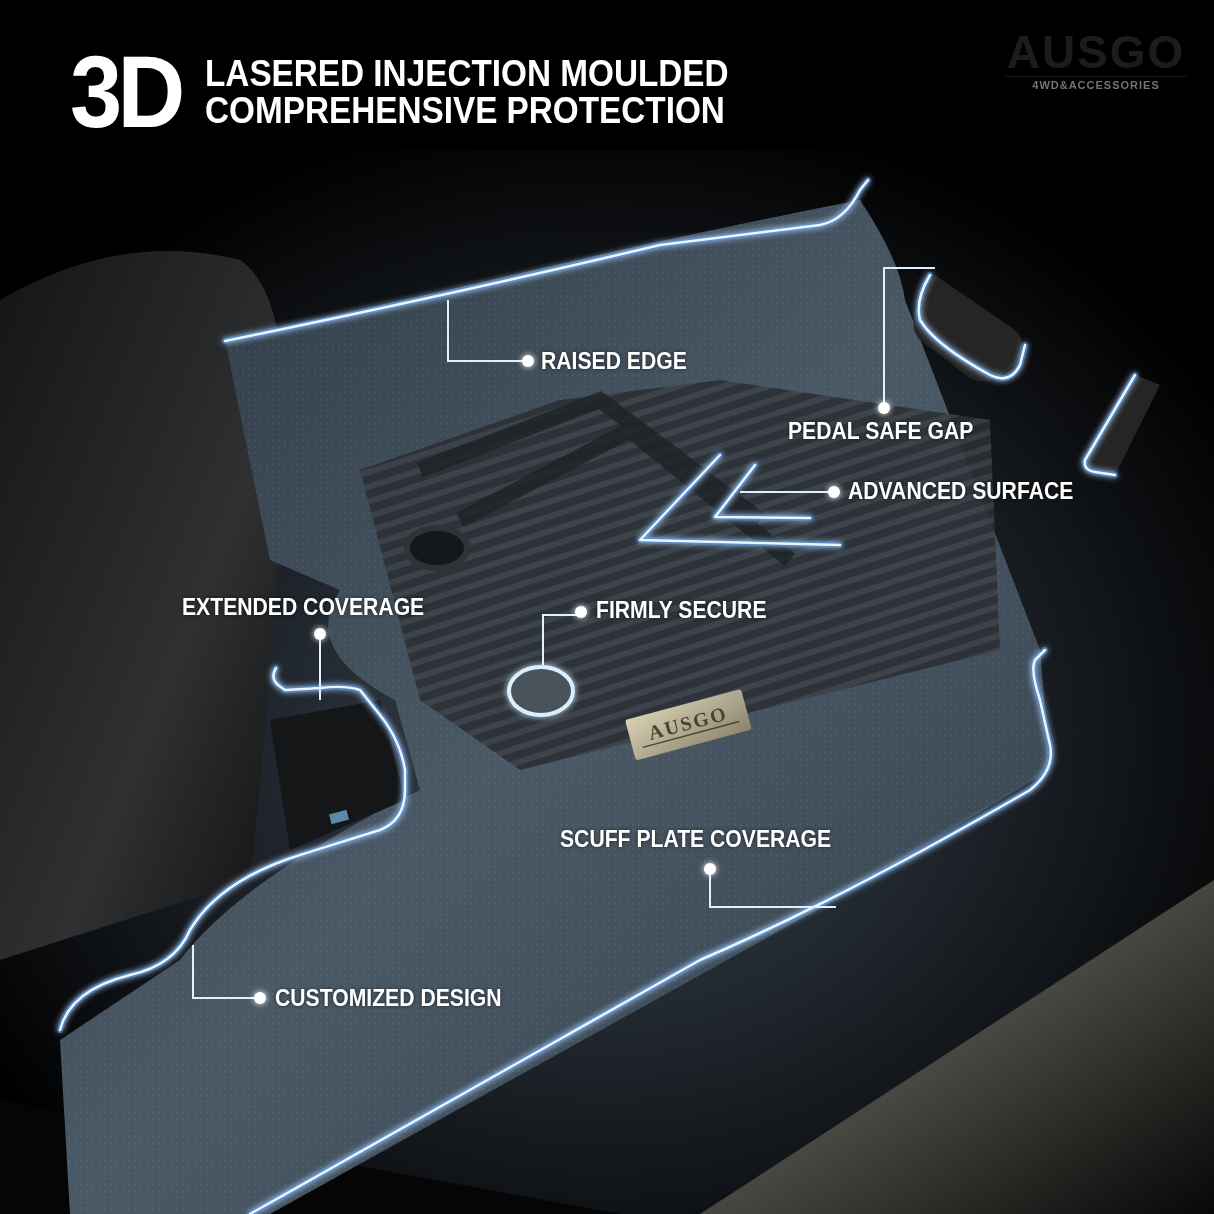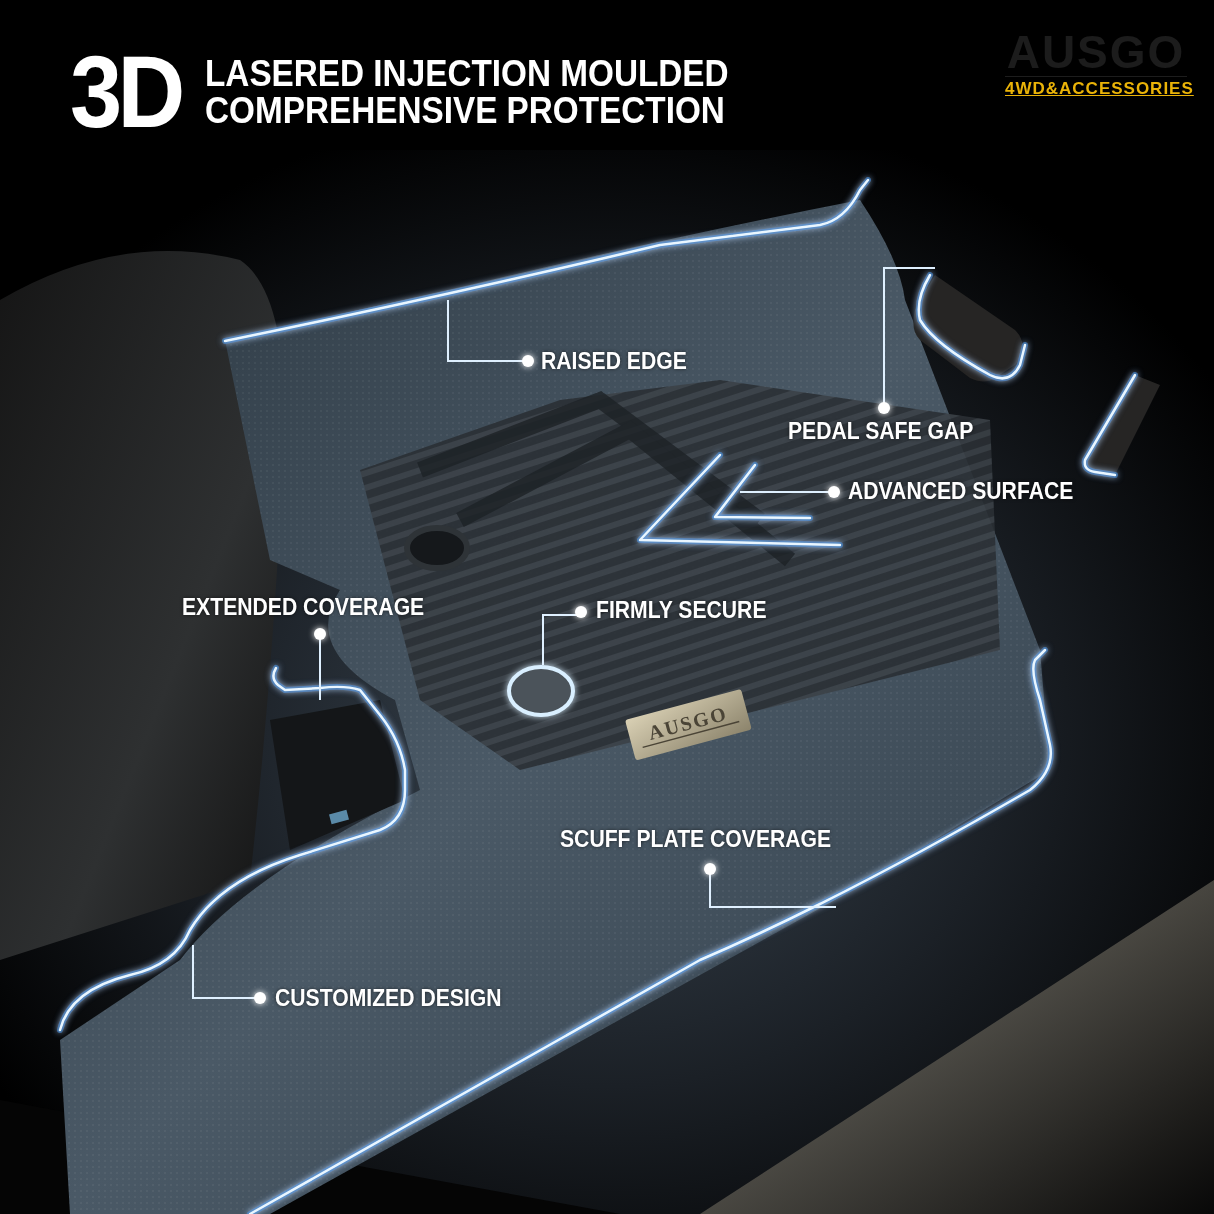--- a/index.html
+++ b/index.html
@@ -3,21 +3,21 @@
   <meta charset="utf-8">
   <style>
     html, body { margin: 0; padding: 0; background: #000; }
     body { width: 1214px; height: 1214px; overflow: hidden; position: relative; font-family: "Liberation Sans", sans-serif; }
     #stage { position: absolute; left: 0; top: 0; width: 1214px; height: 1214px; }
     .headline-3d { position: absolute; left: 70px; top: 42px; font-family: "Liberation Sans", sans-serif; font-weight: 700; font-size: 102px; line-height: 100px; color: #fff; letter-spacing: -5px; transform: scaleX(0.92); transform-origin: left top; }
     .headline-lines { position: absolute; left: 205px; top: 55px; color: #fff; font-family: "Liberation Sans", sans-serif; font-weight: 700; font-size: 37px; line-height: 37px; transform: scaleX(0.9); transform-origin: left top; white-space: nowrap; }
     .brand-logo { position: absolute; left: 1005px; top: 30px; width: 182px; color: #1a1a1a; text-align: center; }
     .brand-name { font-family: "Liberation Sans", sans-serif; font-weight: 700; font-size: 46px; line-height: 44px; letter-spacing: 2px; color: #1c1c1c; }
     .brand-rule { height: 1px; background: #1d1d1d; margin: 2px 0 2px 0; }
-    .brand-sub { font-family: "Liberation Sans", sans-serif; font-weight: 700; font-size: 17px; letter-spacing: 1px; color: #eab308; text-decoration: underline; }
+    .brand-sub { font-family: "Liberation Sans", sans-serif; font-weight: 700; font-size: 11px; letter-spacing: 1px; color: #737373; }
     .callout { position: absolute; color: #fff; font-family: "Liberation Sans", sans-serif; font-weight: 700; font-size: 23px; white-space: nowrap; transform: scaleX(0.92); transform-origin: left center; text-shadow: 0 0 4px rgba(0,0,0,0.6); }
   </style>
 </head>
 <body>
 
 <svg id="stage" viewBox="0 0 1214 1214" xmlns="http://www.w3.org/2000/svg">
   <defs>
     <radialGradient id="spot" cx="0.5" cy="0.55" r="0.6">
       <stop offset="0" stop-color="#3a4652"></stop>
       <stop offset="0.55" stop-color="#1b2026"></stop>

